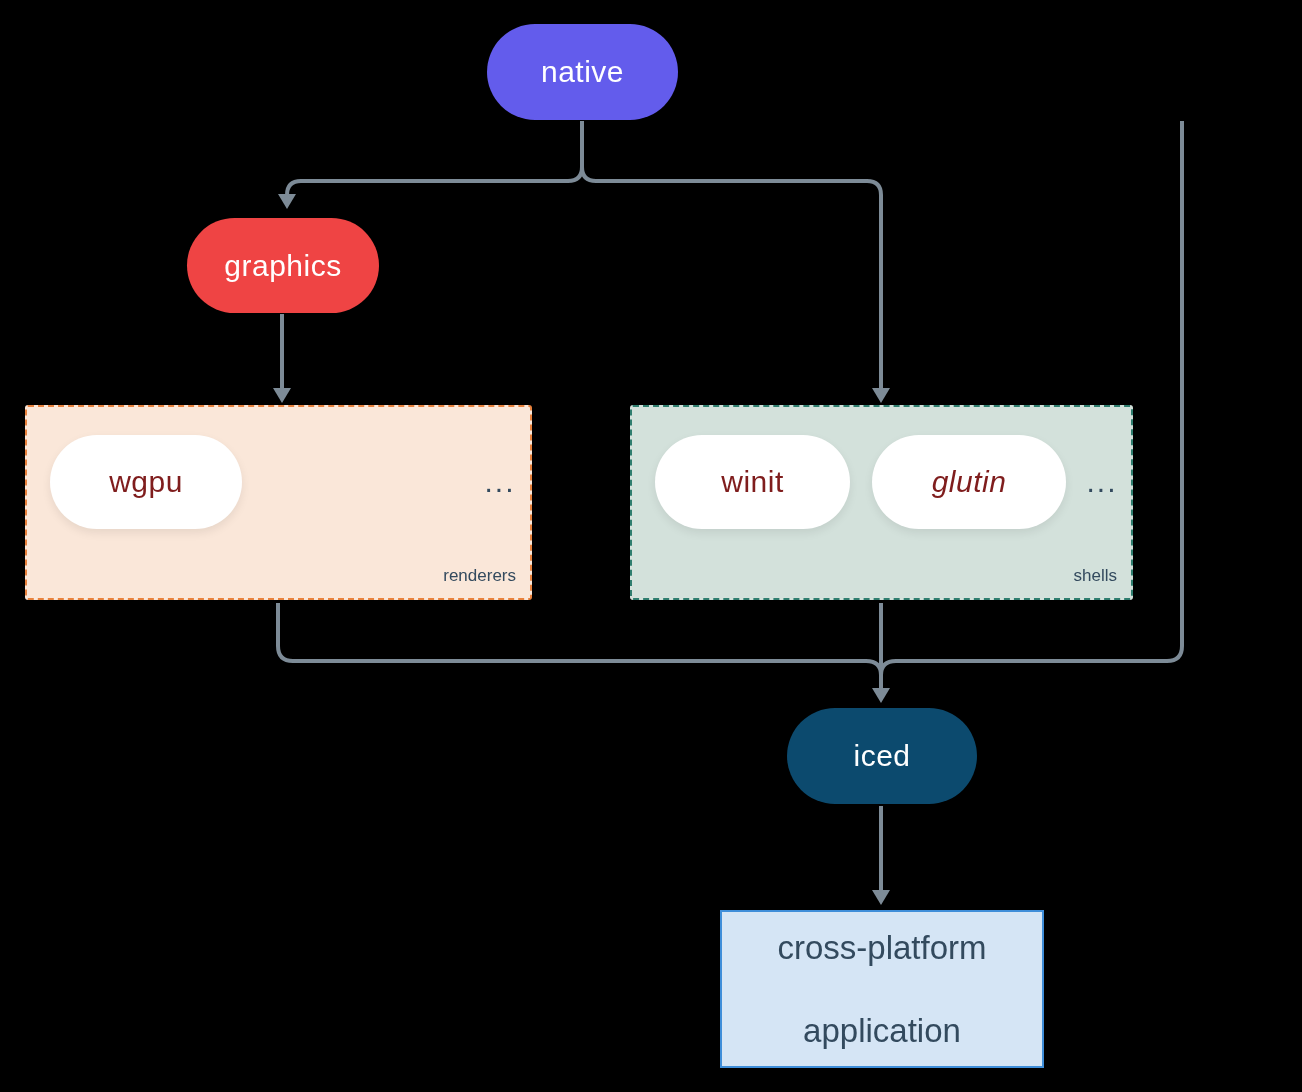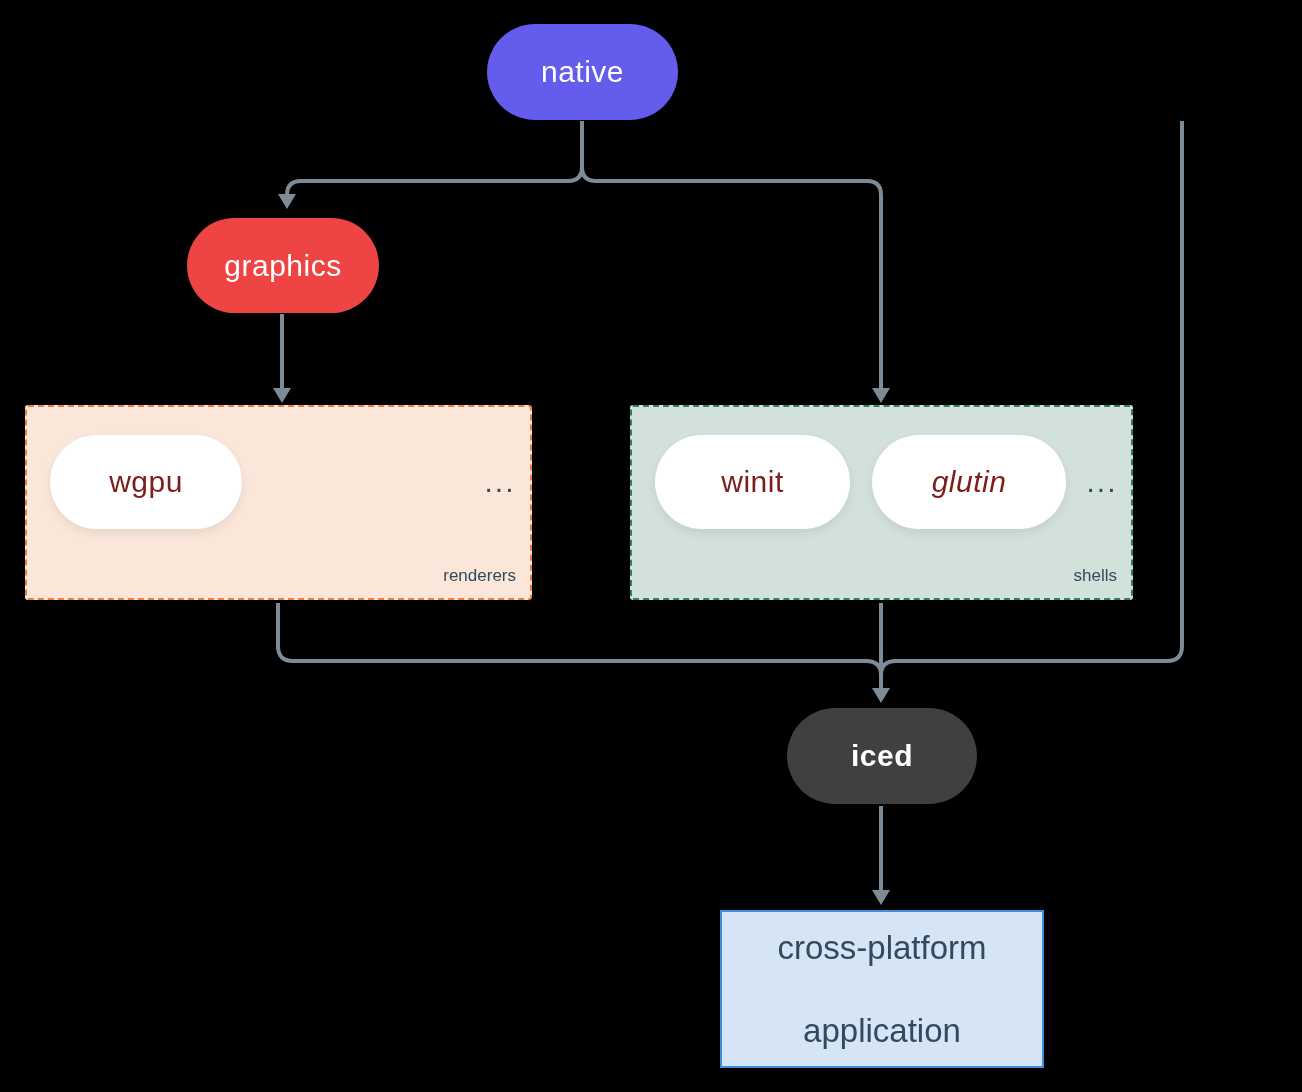--- a/index.html
+++ b/index.html
@@ -20,21 +20,21 @@
   }
   .node { position: absolute; z-index: 2; display: flex; align-items: center; justify-content: center; }
   .pill {
     border-radius: 999px;
     color: #ffffff;
     font-size: 30px;
     letter-spacing: 0.5px;
   }
   .pill-purple { background: #635cec; }
   .pill-orange { background: #ef4444; }
-  .pill-blue   { background: #404040; font-weight: bold; }
+  .pill-blue   { background: #0c4a6e; }
   .pill-white  {
     background: #ffffff;
     color: #7f1d1d;
     box-shadow: 0 4px 10px rgba(0,0,0,0.08);
     text-align: right;
   }
   .group-box { position: absolute; z-index: 2; border-radius: 3px; }
   .group-renderers {
     background: #fae7d9;
     border: 2px dashed #e8823d;

